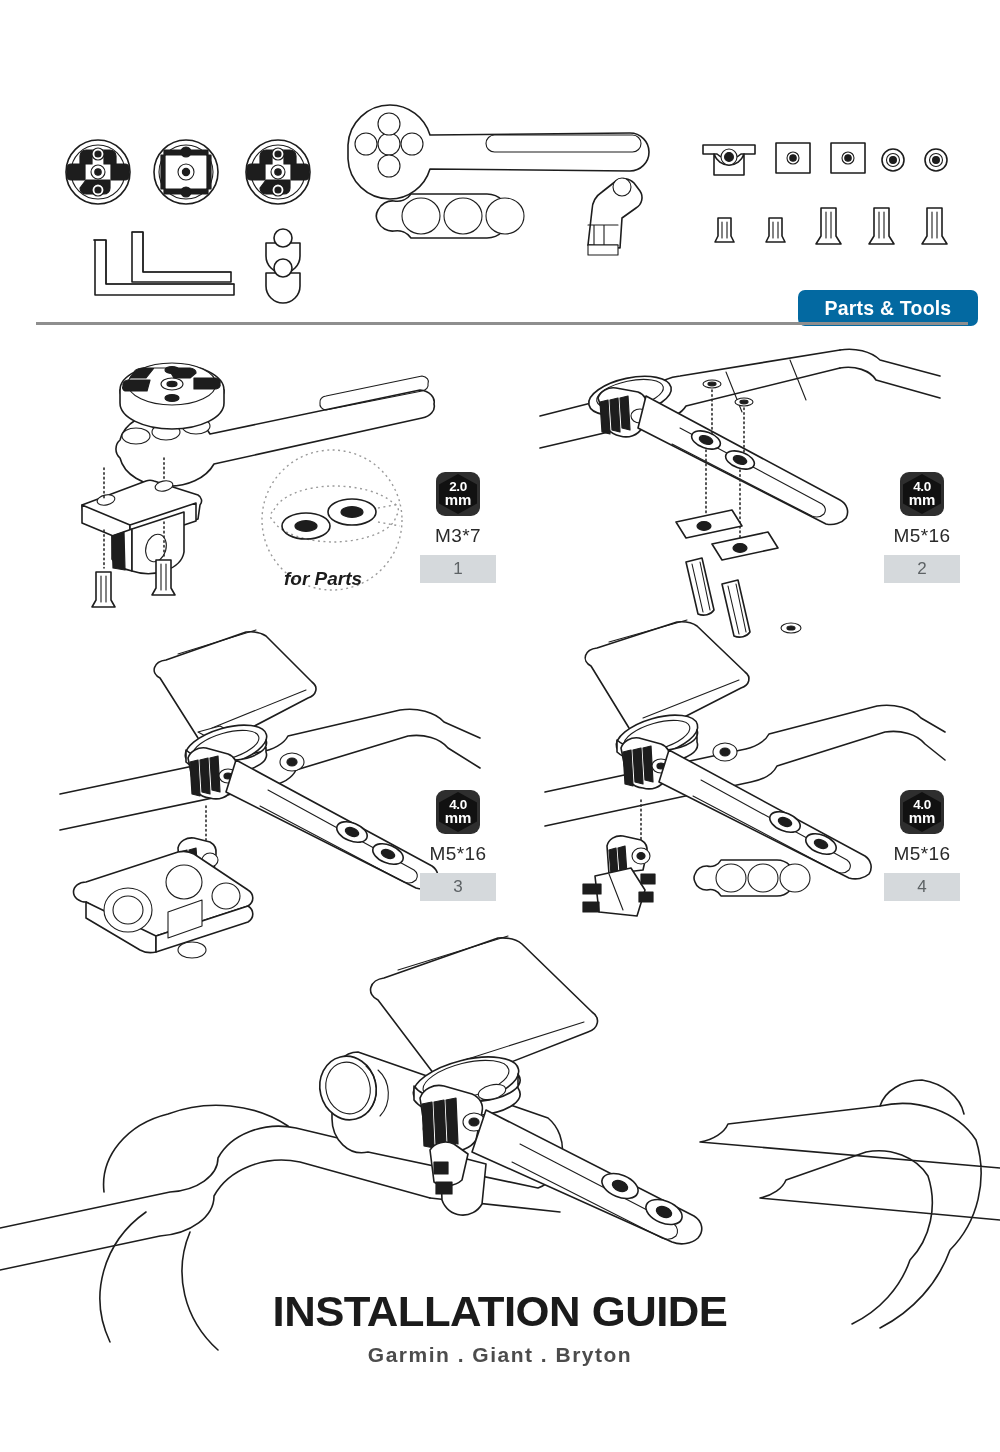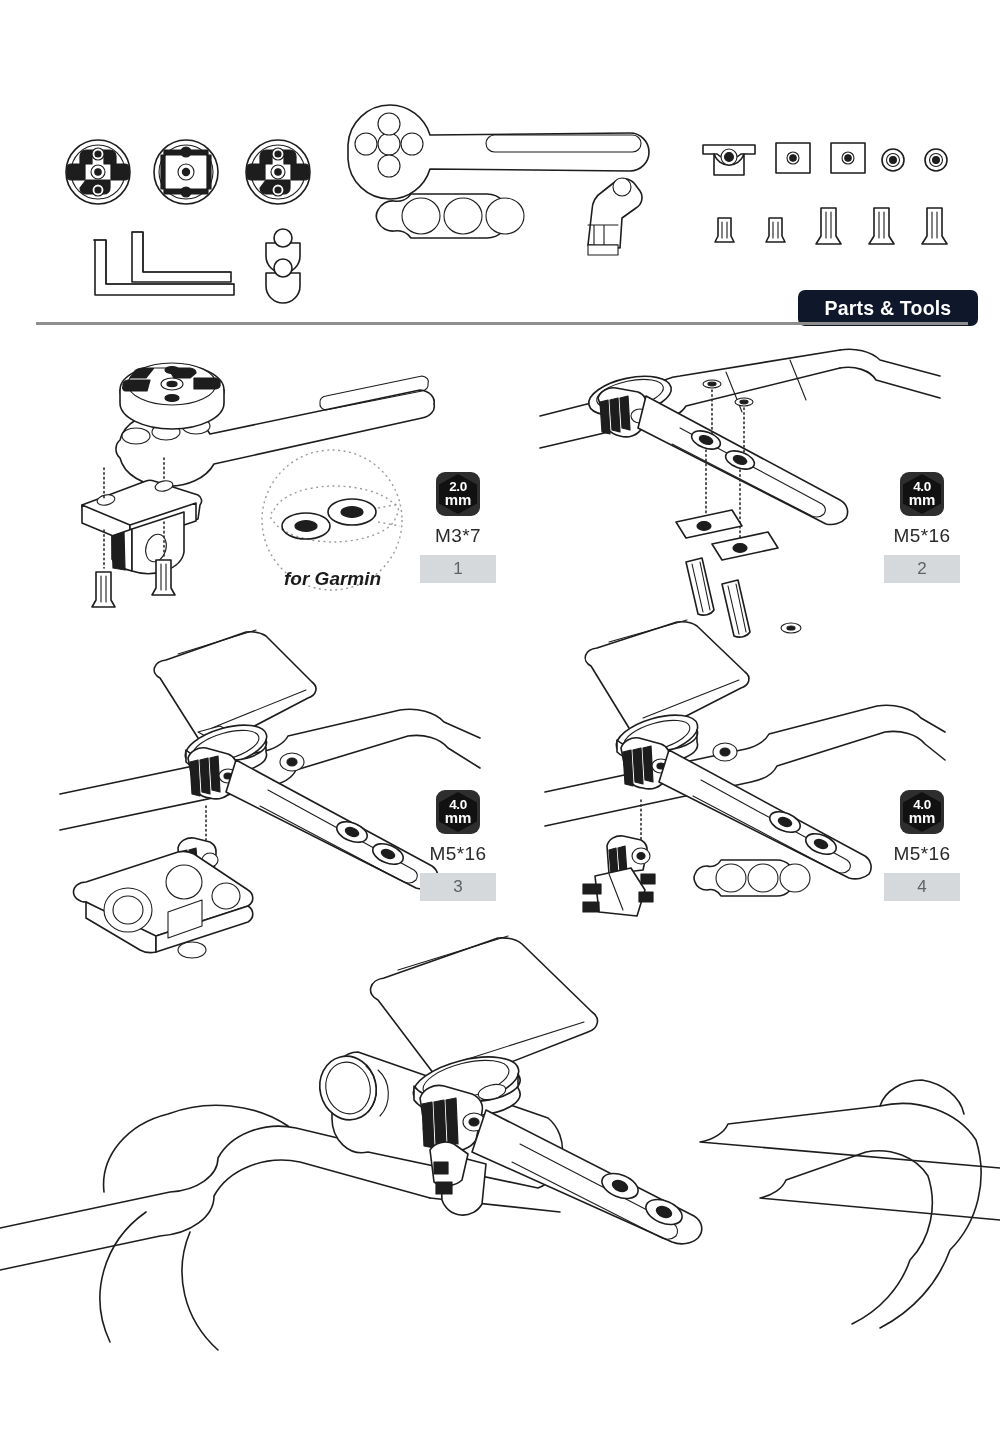--- a/index.html
+++ b/index.html
@@ -16,21 +16,21 @@
   .ln-t{fill:none;stroke:#1d1d1d;stroke-width:1.1;stroke-linejoin:round;stroke-linecap:round;}
   .fw{fill:#ffffff;stroke:#1d1d1d;stroke-width:1.6;stroke-linejoin:round;stroke-linecap:round;}
   .fw-t{fill:#ffffff;stroke:#1d1d1d;stroke-width:1.1;stroke-linejoin:round;stroke-linecap:round;}
   .fk{fill:#1d1d1d;stroke:#1d1d1d;stroke-width:1.2;stroke-linejoin:round;}
   .dashc{fill:none;stroke:#9a9a9a;stroke-width:1.4;stroke-dasharray:2 3.5;}
   .dotline{fill:none;stroke:#2a2a2a;stroke-width:1.6;stroke-dasharray:1.5 3.2;stroke-linecap:round;}
 
   
   .banner{
     position:absolute;left:798px;top:290px;width:180px;height:36px;
-    background:#0f172a;border-radius:7px;
+    background:#0369a1;border-radius:7px;
     display:flex;align-items:center;justify-content:center;
   }
   .banner span{
     color:#fff;font-weight:bold;font-size:19.5px;letter-spacing:.2px;
     font-family:"Liberation Sans",sans-serif;
   }
   .divider{
     position:absolute;left:36px;top:322px;width:932px;height:3px;
     background:#8e8e8e;
   }
@@ -287,21 +287,21 @@
           a66 28 0 0 1 -62 26 a64 28 0 0 1 -60 -20 a10 8 0 0 1 0 -12 z"></path>
         <ellipse class="ln" cx="246" cy="186" rx="24" ry="13"></ellipse>
         <ellipse class="fk" cx="246" cy="186" rx="11" ry="5.4"></ellipse>
         <ellipse class="ln" cx="292" cy="172" rx="24" ry="13"></ellipse>
         <ellipse class="fk" cx="292" cy="172" rx="11" ry="5.4"></ellipse>
         <path class="dashc" d="M318 168 l22 -4 M318 182 l22 4"></path>
       </g>
     </svg>
   </div>
 
-  <div class="brytonnote" style="left:284px;top:568px;">for Garmin</div>
+  <div class="brytonnote" style="left:284px;top:568px;">for Parts</div>
 
   <div class="stepmeta" style="left:404px;top:472px;">
     <div class="hexbadge">
       <div class="hexin">
         <div class="hnum">2.0</div>
         <div class="hunit">mm</div>
       </div>
     </div>
     <div class="screwspec">M3*7</div>
     <div class="stepnum">1</div>
@@ -589,14 +589,18 @@
         <path class="fw" d="M486 180 L694 286 a20 16 0 0 1 4 22 a22 18 0 0 1 -26 4 L472 222 z"></path>
         <path class="ln-t" d="M520 214 L674 294 a12 10 0 0 1 2 12 a12 10 0 0 1 -14 2 L512 232"></path>
         <ellipse class="fw" cx="620" cy="256" rx="19" ry="11" transform="rotate(22 620 256)"></ellipse>
         <ellipse class="fk" cx="620" cy="256" rx="8" ry="5" transform="rotate(22 620 256)"></ellipse>
         <ellipse class="fw" cx="664" cy="282" rx="19" ry="11" transform="rotate(22 664 282)"></ellipse>
         <ellipse class="fk" cx="664" cy="282" rx="8" ry="5" transform="rotate(22 664 282)"></ellipse>
       </g>
     </svg>
   </div>
 
+  <div class="footer">
+    <div class="ftitle">INSTALLATION GUIDE</div>
+    <div class="fsub">Garmin . Giant . Bryton</div>
+  </div>
 
 </div>
 
 </body></html>

